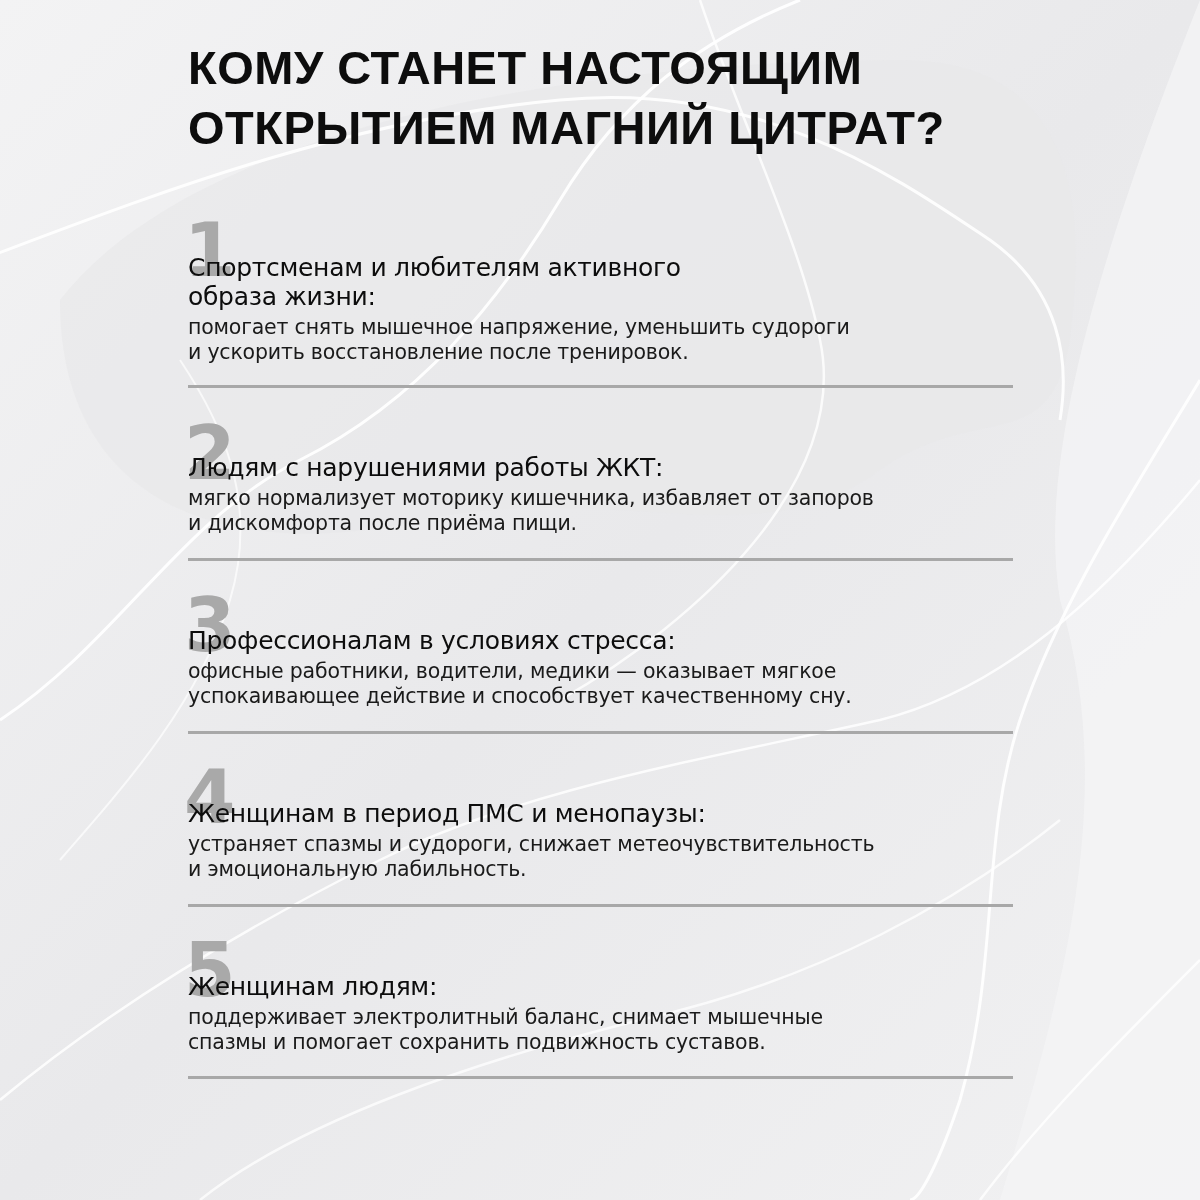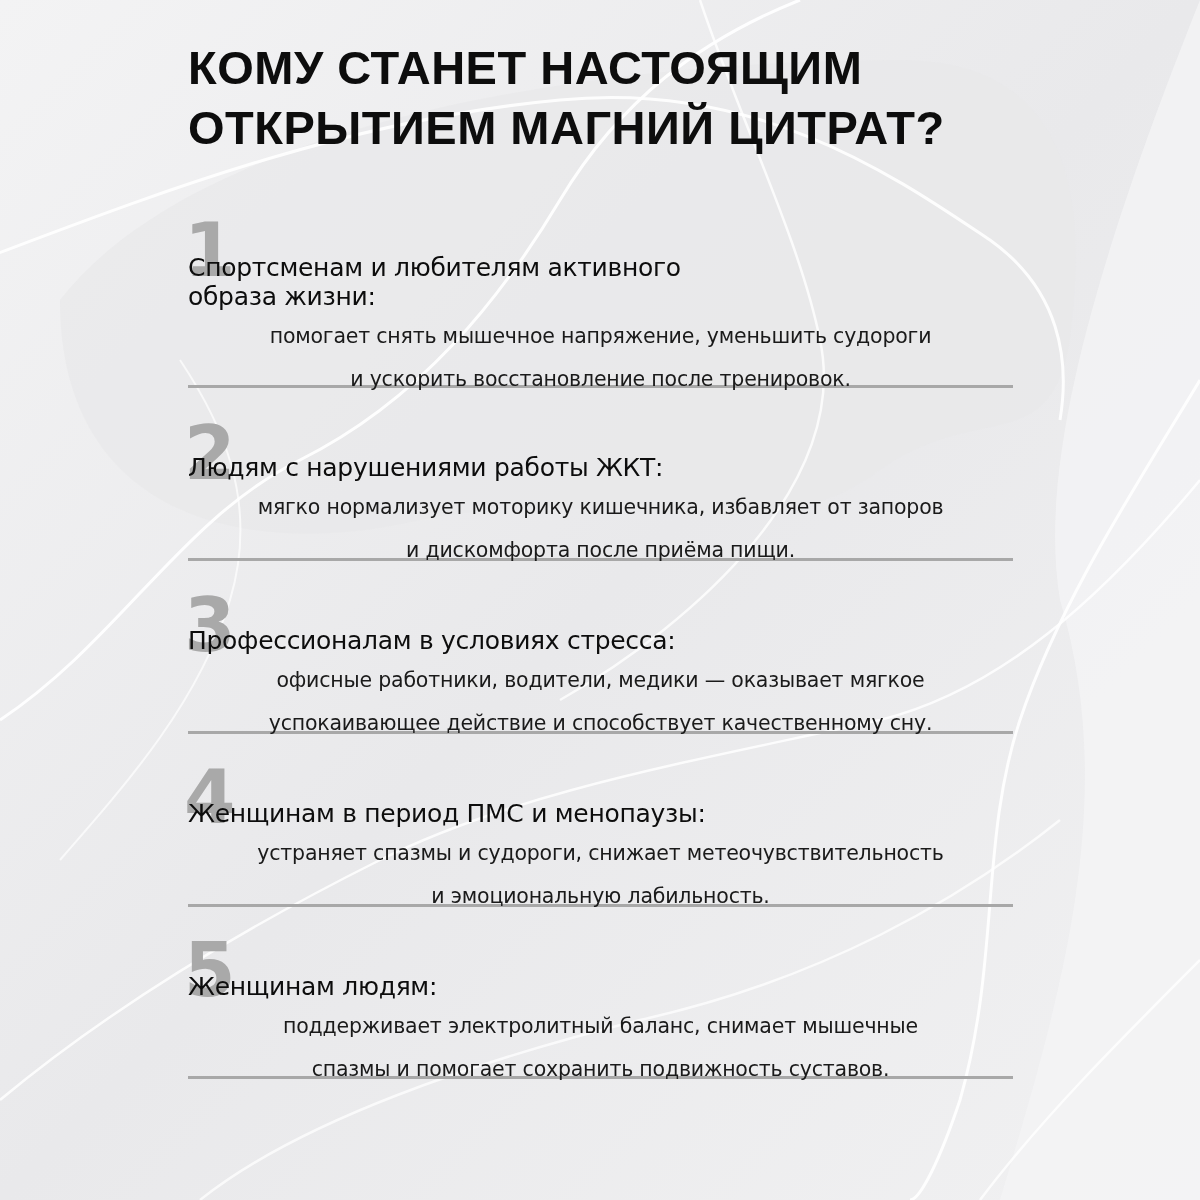--- a/index.html
+++ b/index.html
@@ -68,25 +68,24 @@
       color: #0d0d0d;
       white-space: pre-line;
       letter-spacing: -0.3px;
     }
     .item .body {
       position: relative;
       z-index: 1;
       margin: 4px 0 0 0;
       font-family: "DejaVu Sans", sans-serif;
       font-size: 20.5px;
-      line-height: 43px;
+      line-height: 25px;
       color: #1a1a1a;
       white-space: pre-line;
       letter-spacing: -0.2px;
-      text-align: center;
     }
     .divider {
       position: absolute;
       left: 0;
       width: 825px;
       height: 3px;
       background: #a8a8a8;
     }
   </style>
 </head>

